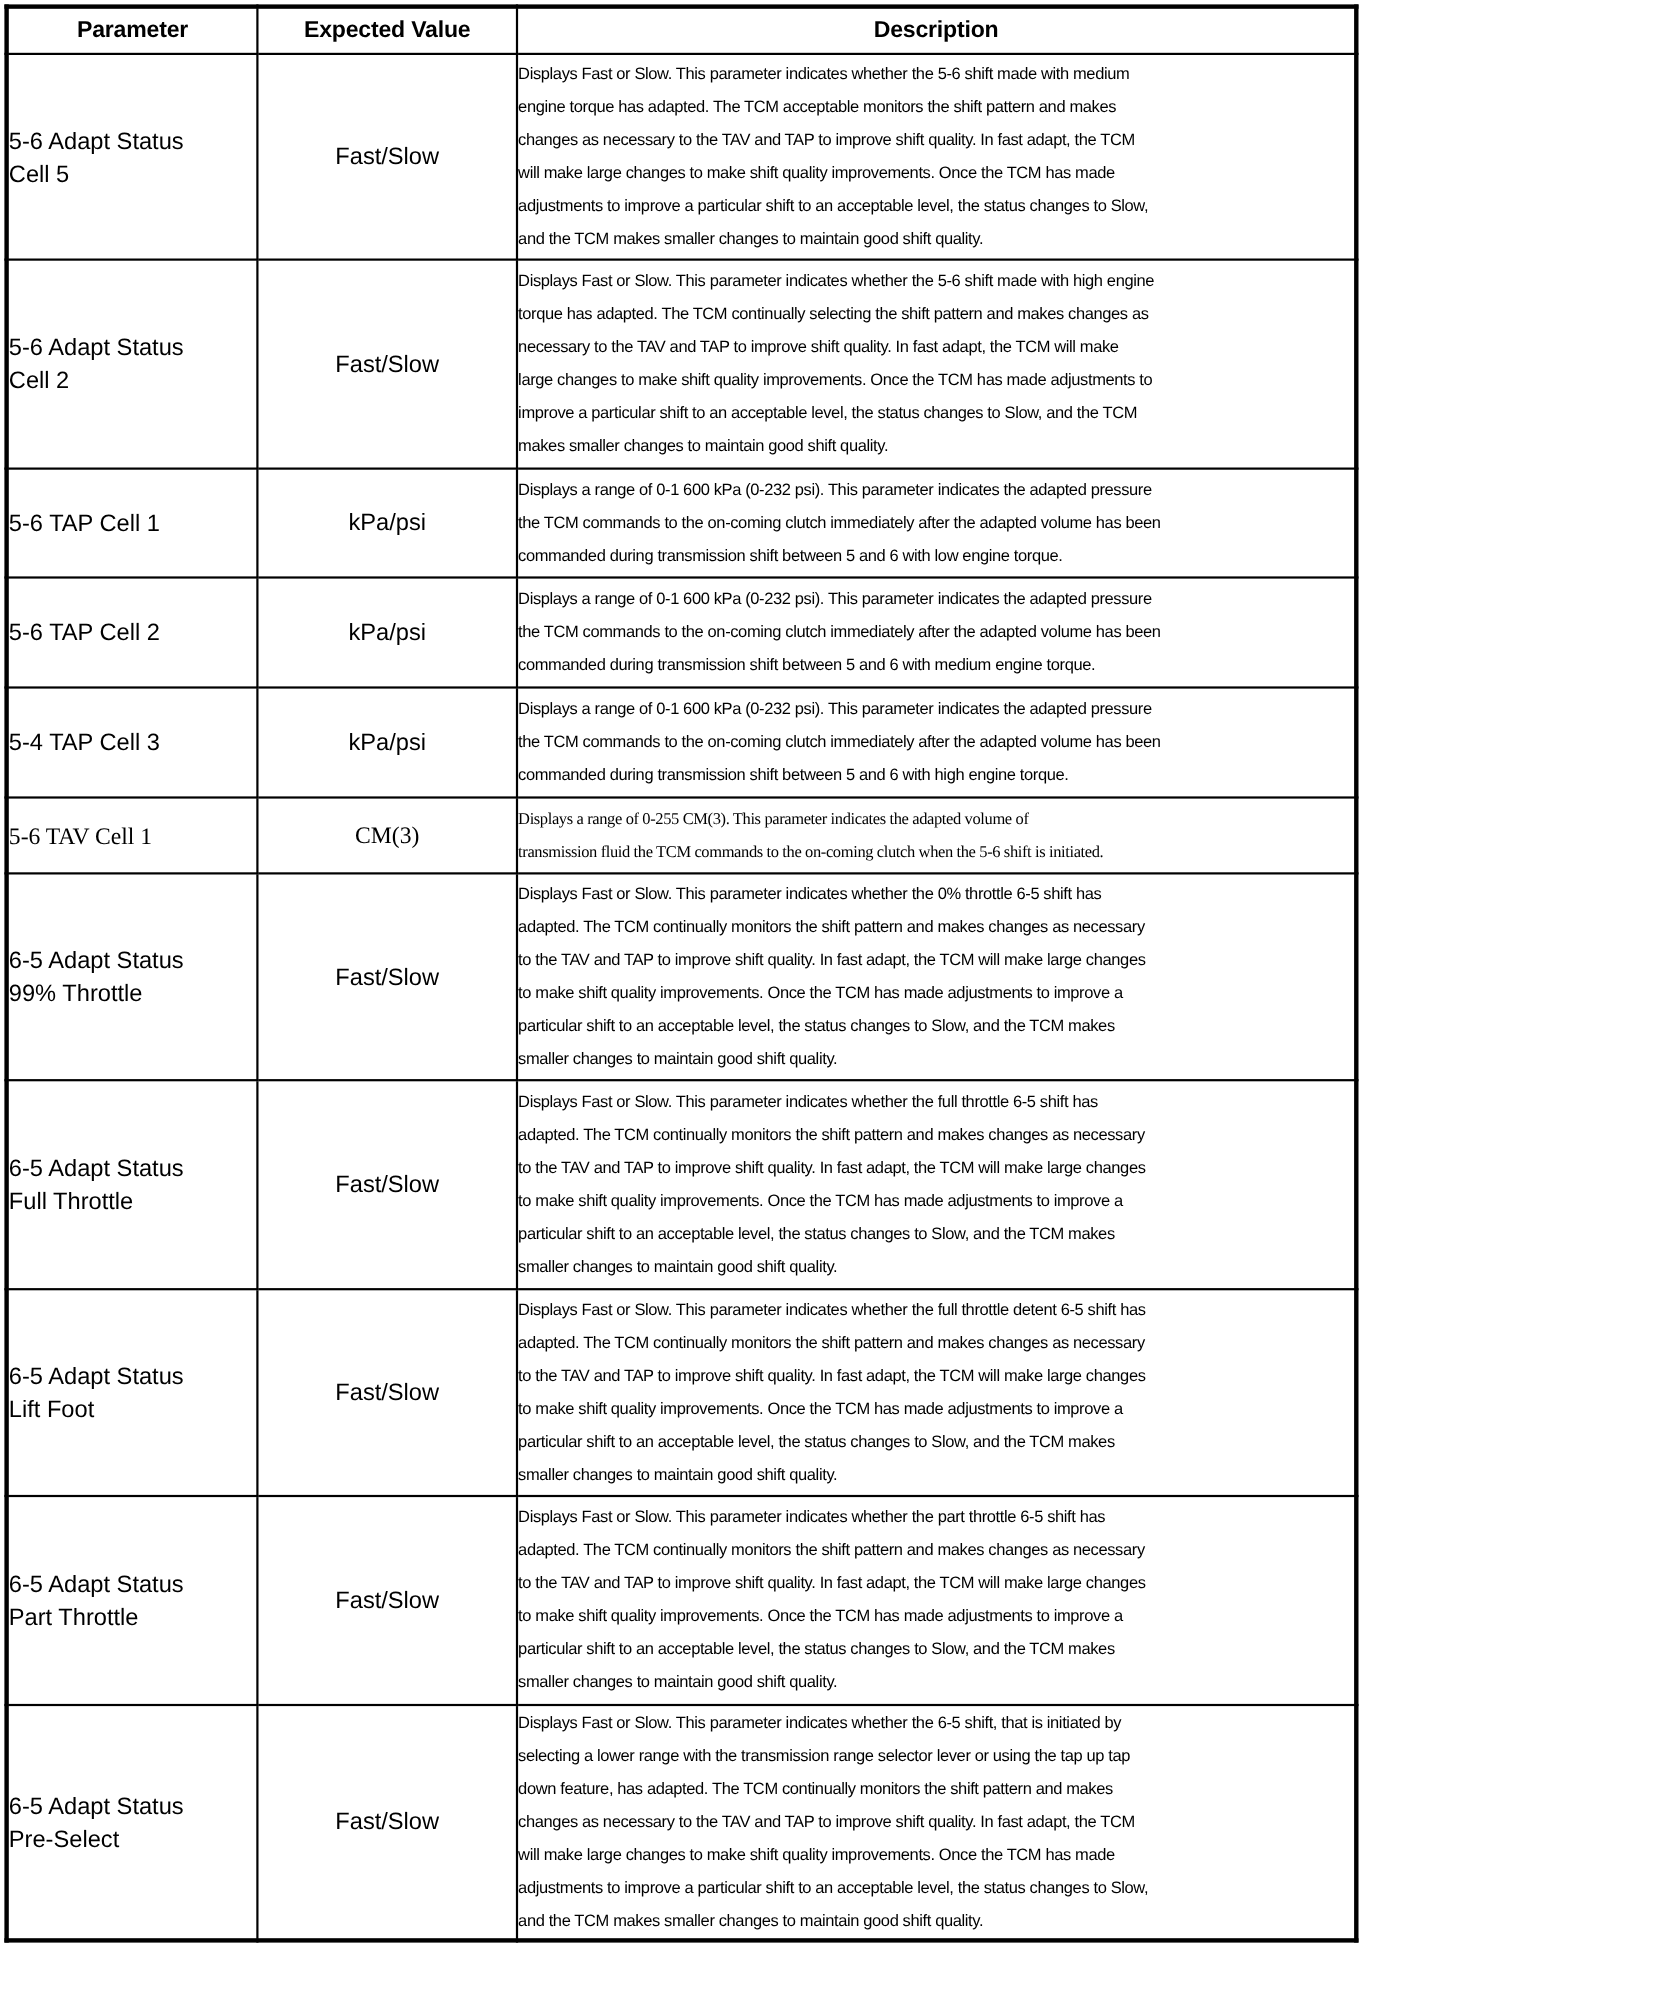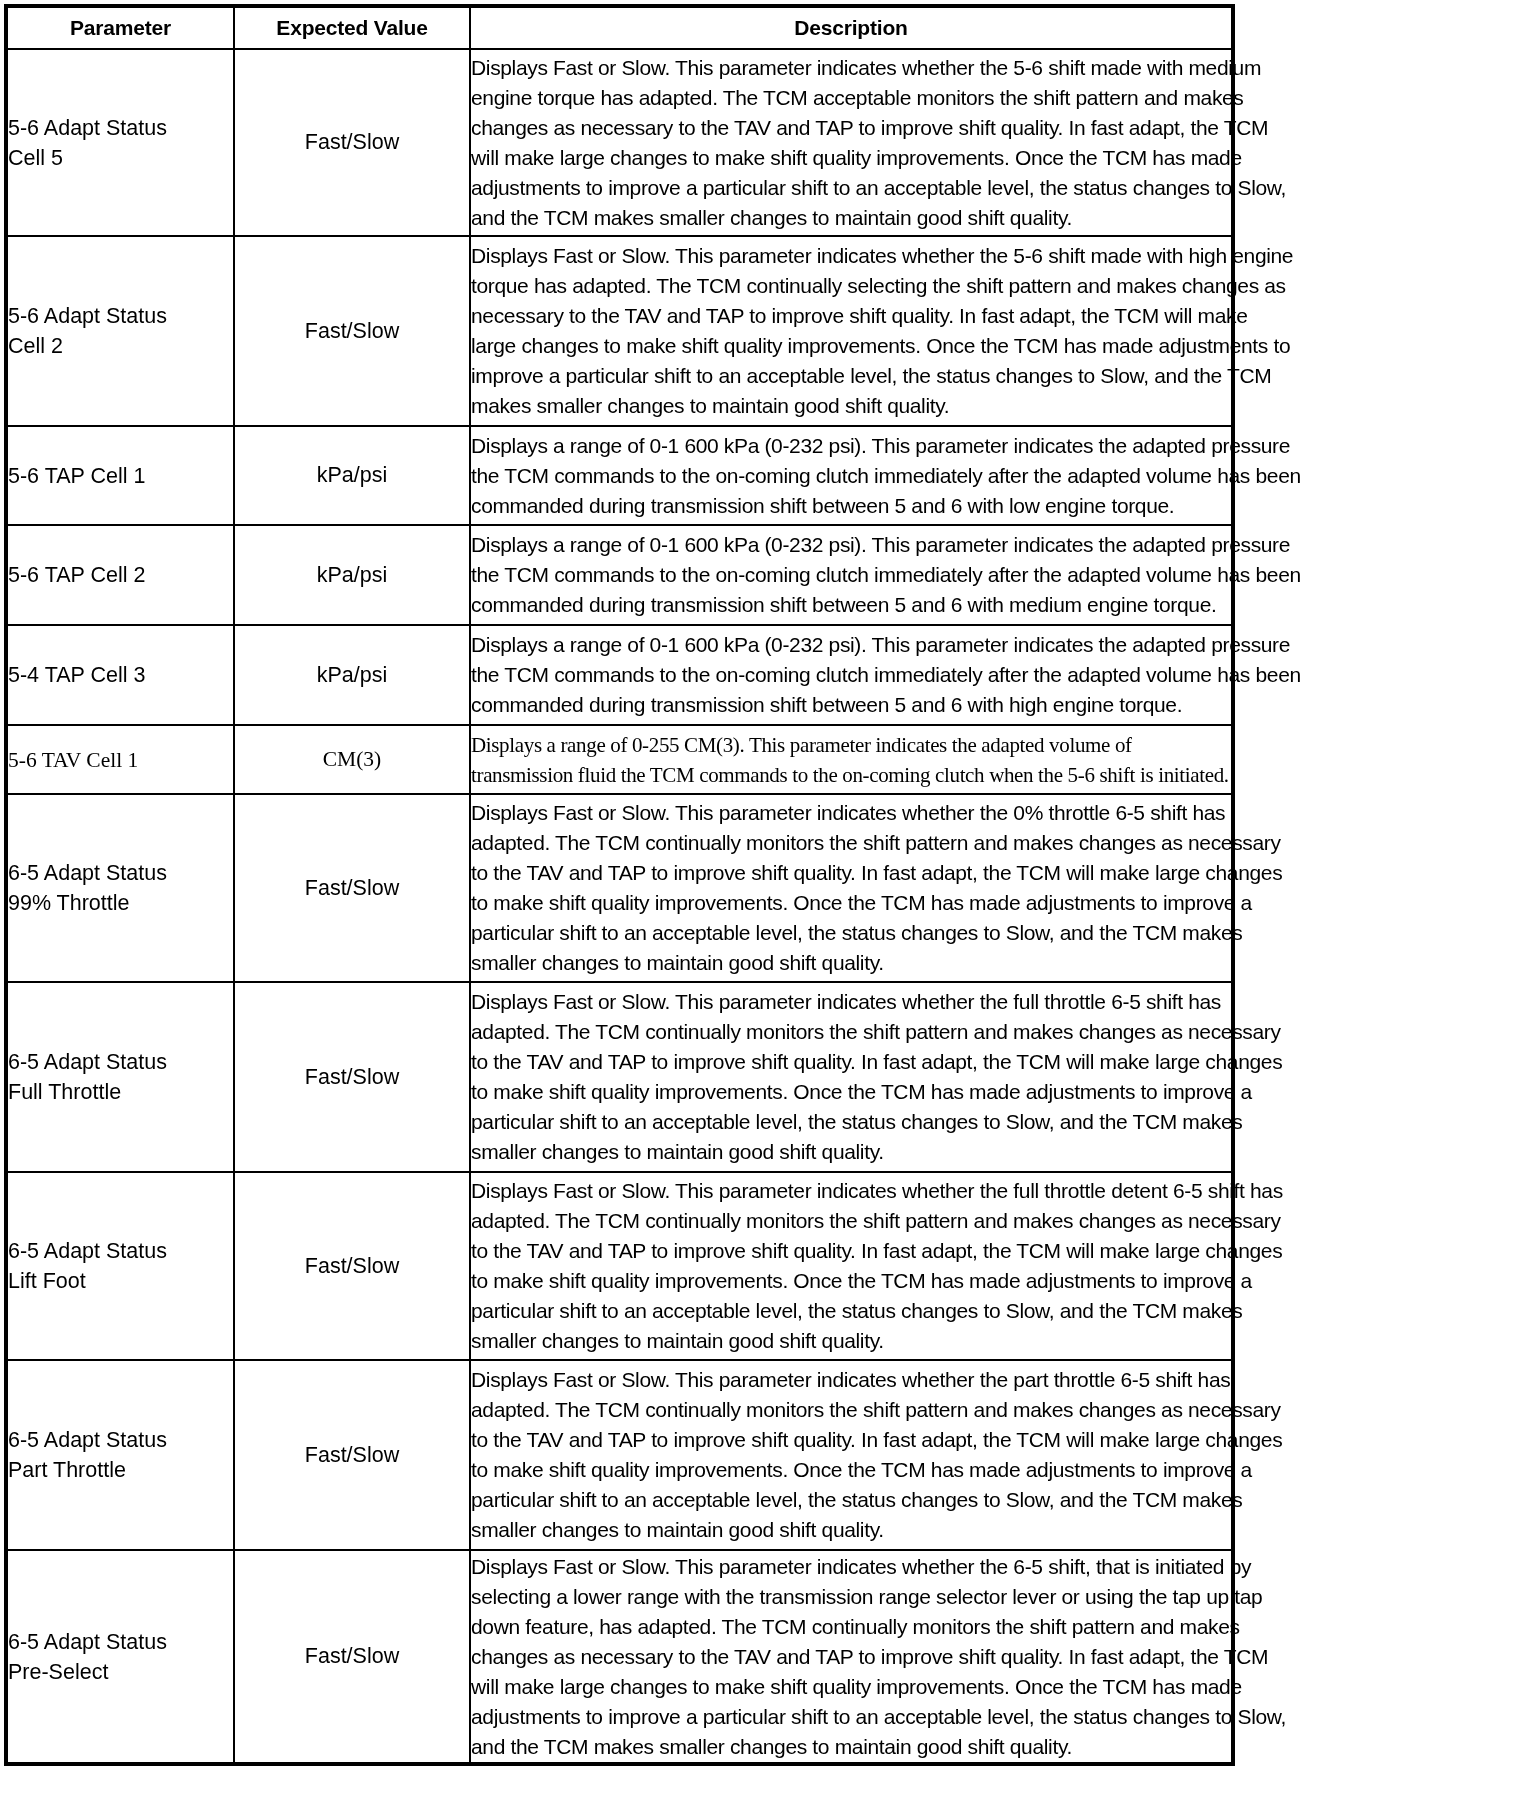--- a/index.html
+++ b/index.html
@@ -44,21 +44,21 @@
       line-height: 30px;
       padding-left: 6px;
       text-align: left;
     }
     td.expected {
       font-size: 21.5px;
       text-align: center;
       border-radius: 20px;
     }
     td.desc {
-      font-size: 21px;
+      font-size: 15px;
       line-height: 30px;
       padding: 3px 0 3px 6px;
       letter-spacing: -0.35px;
       white-space: nowrap;
     }
     .desc-line { display: block; }
     .param-line { display: block; }
   </style>
 </head>
 <body>

